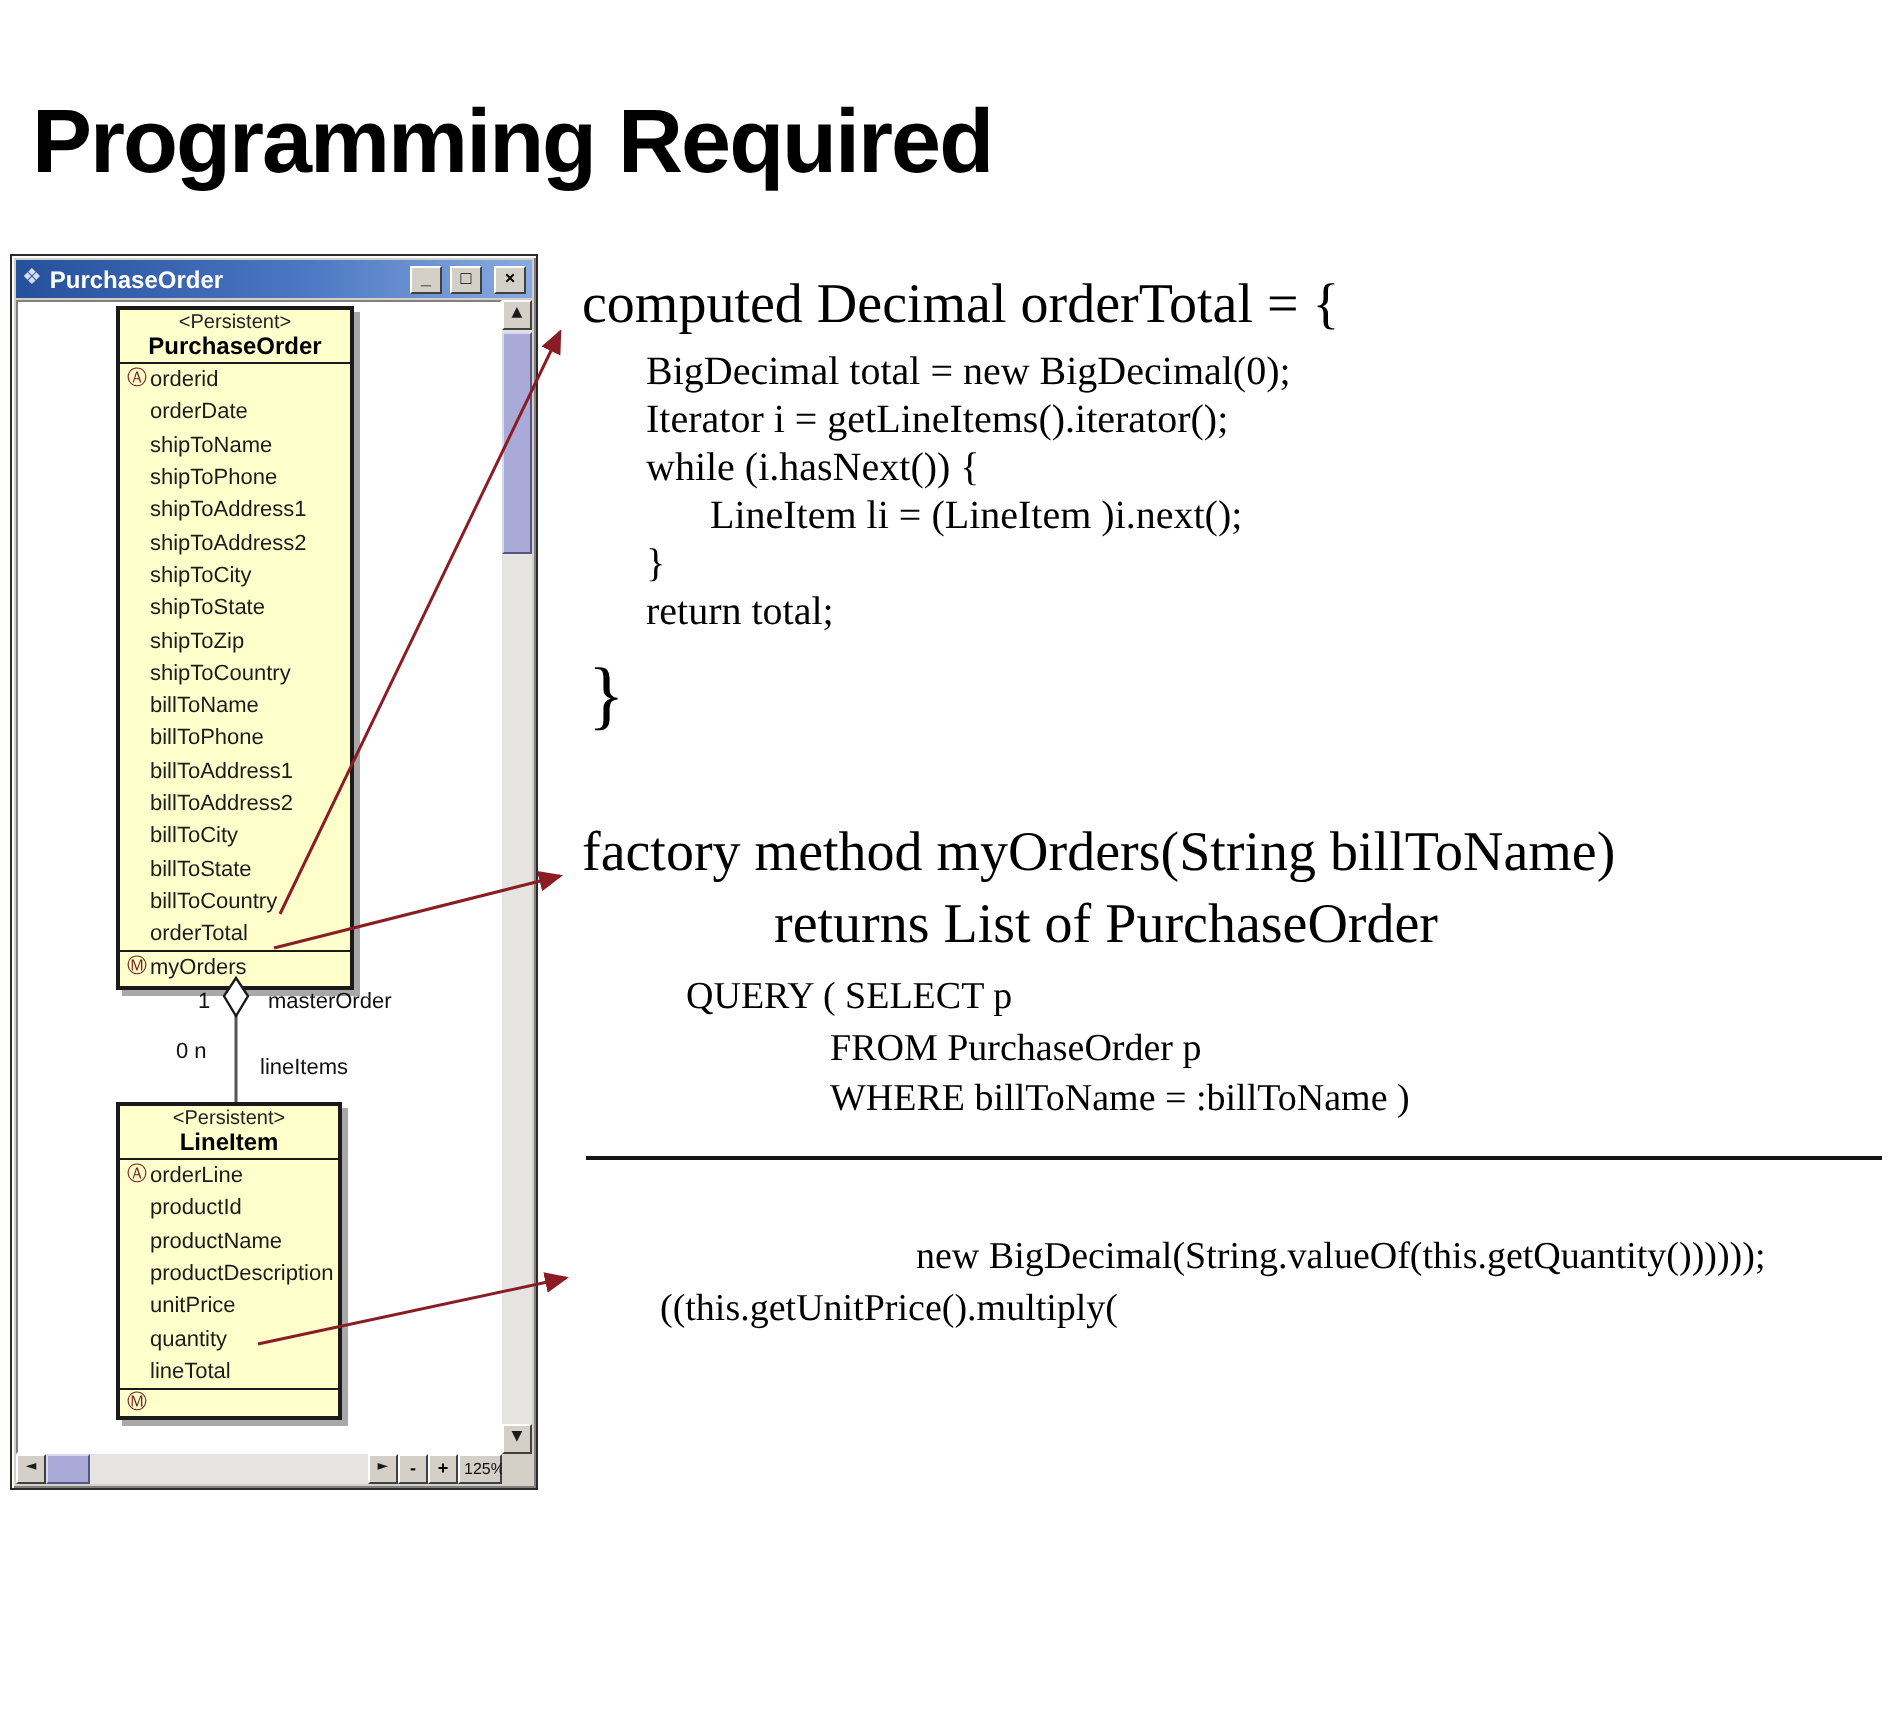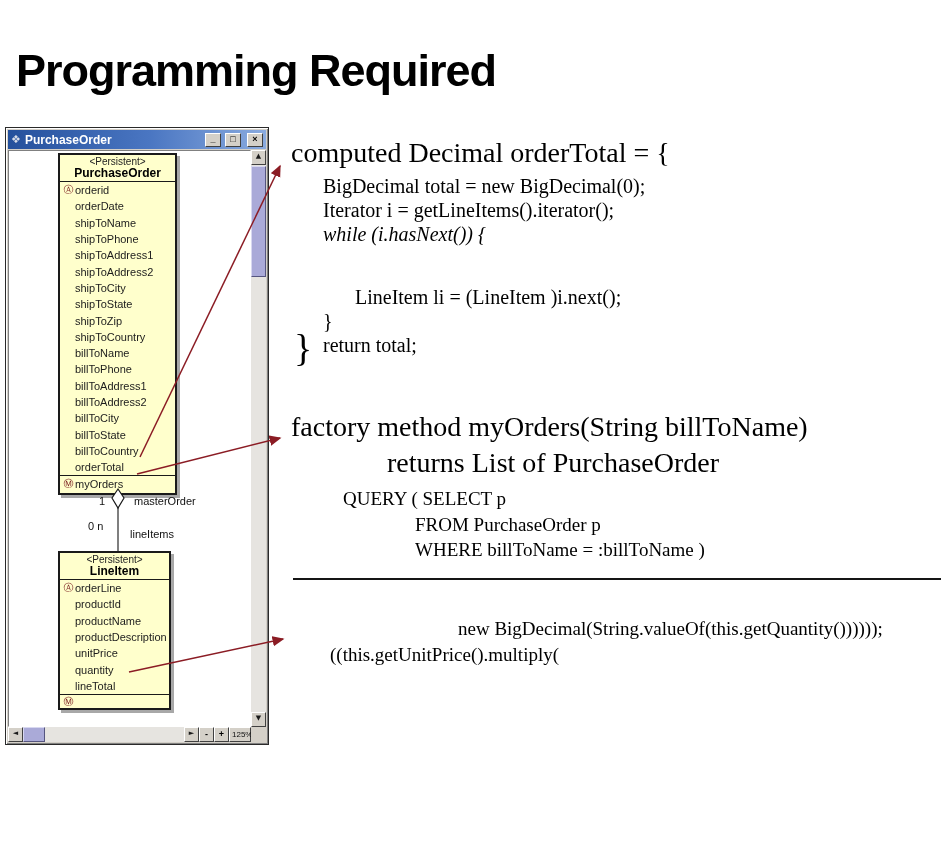--- a/index.html
+++ b/index.html
@@ -309,23 +309,23 @@
 </div>
 
 <div id="b1">
   <div class="serif-head">computed Decimal orderTotal = {</div>
   <div class="code-lines">
 
       <div class="code-line" style="padding-left: 32px;">BigDecimal total = new BigDecimal(0);</div>
 
       <div class="code-line" style="padding-left: 32px;">Iterator i = getLineItems().iterator();</div>
 
-      <div class="code-line" style="padding-left: 32px; font-style: italic;">while (i.hasNext()) {</div>
-
-      <div class="code-line" style="padding-left: 64px; margin-top: 39px;">LineItem li = (LineItem )i.next();</div>
+      <div class="code-line" style="padding-left: 32px;">while (i.hasNext()) {</div>
+
+      <div class="code-line" style="padding-left: 64px;">LineItem li = (LineItem )i.next();</div>
 
 
       <div class="code-line" style="padding-left: 32px;">}</div>
 
       <div class="code-line" style="padding-left: 32px; font-family: Liberation Serif, serif;">return total;</div>
     </div>
 </div>
 <div id="b1-brace">}</div>
 
 <div id="b2">

